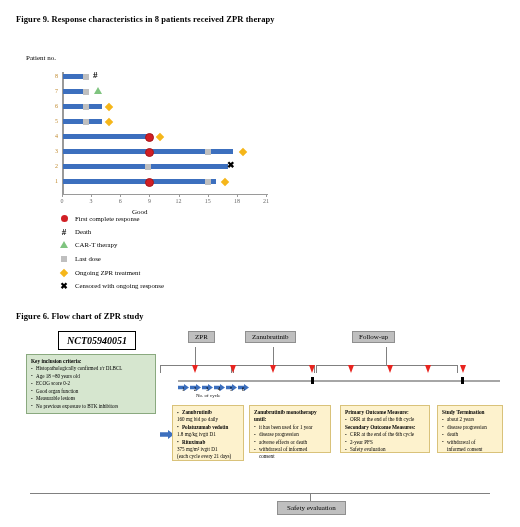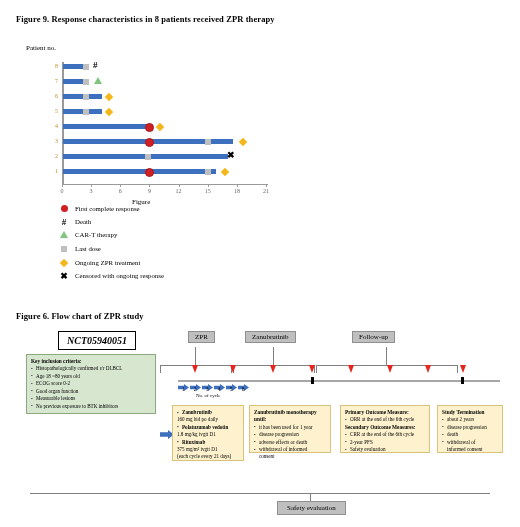--- a/index.html
+++ b/index.html
@@ -15,21 +15,21 @@
     font-family:"Liberation Serif", serif;
     font-weight:bold;
     font-size:8.5px;
     position:absolute;
     letter-spacing:0.1px;
   }
   #fig1-title{left:16px;top:14px;}
   #fig2-title{left:16px;top:311px;}
 
   
-  #fig1{position:absolute;left:0;top:30px;width:456px;height:265px;}
+  #fig1{position:absolute;left:0;top:40px;width:456px;height:265px;}
   #patient-label{
     position:absolute;left:26px;top:14px;
     font-size:7px;font-family:"Liberation Serif",serif;
   }
   #y-axis{
     position:absolute;left:62px;top:32px;
     width:1.5px;height:122px;background:#9a9a9a;
   }
   #x-axis{
     position:absolute;left:62px;top:154px;
@@ -270,21 +270,21 @@
 
   <div class="xtick-label" style="left:55px;">0</div>
   <div class="xtick-label" style="left:84.1px;">3</div>
   <div class="xtick-label" style="left:113.3px;">6</div>
   <div class="xtick-label" style="left:142.4px;">9</div>
   <div class="xtick-label" style="left:171.6px;">12</div>
   <div class="xtick-label" style="left:200.7px;">15</div>
   <div class="xtick-label" style="left:229.9px;">18</div>
   <div class="xtick-label" style="left:259px;">21</div>
 
-  <div id="x-axis-title">Figure</div>
+  <div id="x-axis-title">Good</div>
 
   <div id="legend">
     <div class="legend-row">
       <span class="legend-sym">
         <span style="display:block;width:7px;height:7px;border-radius:50%;background:#d11f25;"></span>
       </span>
       <span class="legend-text">First complete response</span>
     </div>
     <div class="legend-row">
       <span class="legend-sym">

